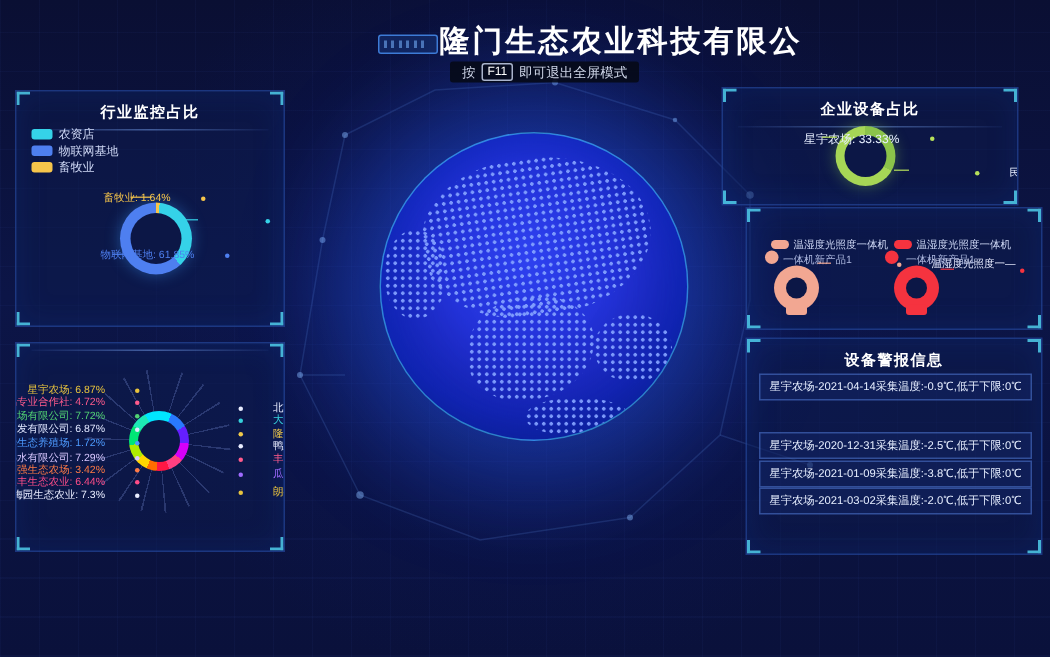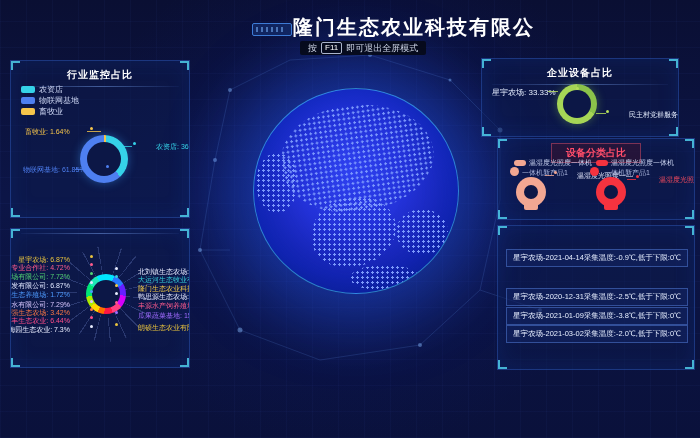--- a/index.html
+++ b/index.html
@@ -58,21 +58,21 @@
   .dev-donut::after{inset:6px;}
   .class-donut{width:30px;height:30px;}
   .class-donut::after{inset:8px;}
   .mini-circle{position:absolute;width:9px;height:9px;border-radius:50%;}
   .stem{position:absolute;width:14px;height:7px;border-radius:2px;}
   
   .legend{position:absolute;left:10px;top:24px;}
   .legend-row{display:flex;align-items:center;height:9px;margin-bottom:2px;}
   .sw{width:14px;height:7px;border-radius:2px;margin-right:4px;}
   .lg-t{font-size:8px;color:#cfd8f5;}
-  .co{position:absolute;font-size:7px;white-space:nowrap;display:flex;align-items:flex-start;gap:20px;}
+  .co{position:absolute;font-size:7px;white-space:nowrap;display:flex;align-items:center;gap:20px;margin-left:44px;}
   .co-d{width:3px;height:3px;border-radius:50%;flex:0 0 auto;}
   .cline{position:absolute;height:1px;}
   .co8{font-size:8px;}
   .class-title{position:absolute;left:50%;transform:translateX(-50%);top:4px;padding:2px 14px;font-size:10px;font-weight:bold;
     background:rgba(58,18,45,.55);border:1px solid rgba(255,95,125,.4);white-space:nowrap;}
   .cls-legend{position:absolute;display:flex;align-items:center;gap:3px;font-size:7px;color:#cfd8f5;white-space:nowrap;}
   .cls-sw{width:12px;height:6px;border-radius:3px;}
   
   .alarm-row{position:absolute;left:8px;width:180px;height:16px;line-height:16px;text-align:center;
     border:1px solid rgba(80,120,210,.55);background:rgba(22,44,115,.35);color:#e6eeff;font-size:7.5px;white-space:nowrap;overflow:hidden;}
@@ -234,21 +234,20 @@
     </div>
     <div class="cline" style="left:66px;top:32px;width:10px;background:#b6e05a;opacity:.8;"></div>
     <div class="co" style="left:124px;top:51px;">
       <span class="co-d" style="background:#b6e05a;"></span>
       <span style="color: rgb(230, 238, 255);">民主村党群服务中心:</span>
     </div>
     <div class="cline" style="left:114px;top:54px;width:10px;background:#b6e05a;opacity:.8;"></div>
   </div>
 
   <div class="panel" style="left:497px;top:138px;width:196px;height:80px;">
-    <div class="class-title" style="color: rgb(255, 77, 106);">设备分类占比</div>
 
     <div class="cls-legend" style="left:16px;top:19px;">
       <span class="cls-sw" style="background-color: rgb(242, 167, 146);"></span>
       <span>温湿度光照度一体机</span>
     </div>
     <div class="cls-legend" style="left:24px;top:29px;color:#aeb9e0;">
       <span>一体机新产品1</span>
     </div>
     <div class="mini-circle" style="left: 12px; top: 28px; background-color: rgb(242, 167, 146);"></div>
     <div class="donut class-donut" style="left: 18px; top: 38px; background-color: rgb(242, 167, 146);"></div>
@@ -270,19 +269,20 @@
     <div class="donut class-donut" style="left: 98px; top: 38px; background-color: rgb(245, 51, 63);"></div>
     <div class="stem" style="left: 106px; top: 64px; background-color: rgb(245, 51, 63);"></div>
     <div class="co" style="left:138px;top:36px;">
       <span class="co-d" style="background-color: rgb(245, 51, 63);"></span>
       <span style="color: rgb(255, 77, 94);">温湿度光照度一—</span>
     </div>
     <div class="cline" style="left:129px;top:40px;width:9px;background:#f5333f;opacity:.8;"></div>
   </div>
 
   <div class="panel" style="left:497px;top:225px;width:196px;height:143px;">
+    <div class="panel-title">设备警报信息</div>
     <div class="alarm-row" style="top:23px;">星宇农场-2021-04-14采集温度:-0.9℃,低于下限:0℃</div>
     <div class="alarm-row" style="top:62px;">星宇农场-2020-12-31采集温度:-2.5℃,低于下限:0℃</div>
     <div class="alarm-row" style="top:81px;">星宇农场-2021-01-09采集温度:-3.8℃,低于下限:0℃</div>
     <div class="alarm-row" style="top:99px;">星宇农场-2021-03-02采集温度:-2.0℃,低于下限:0℃</div>
   </div>
 
 </div>
 
 </body></html>

